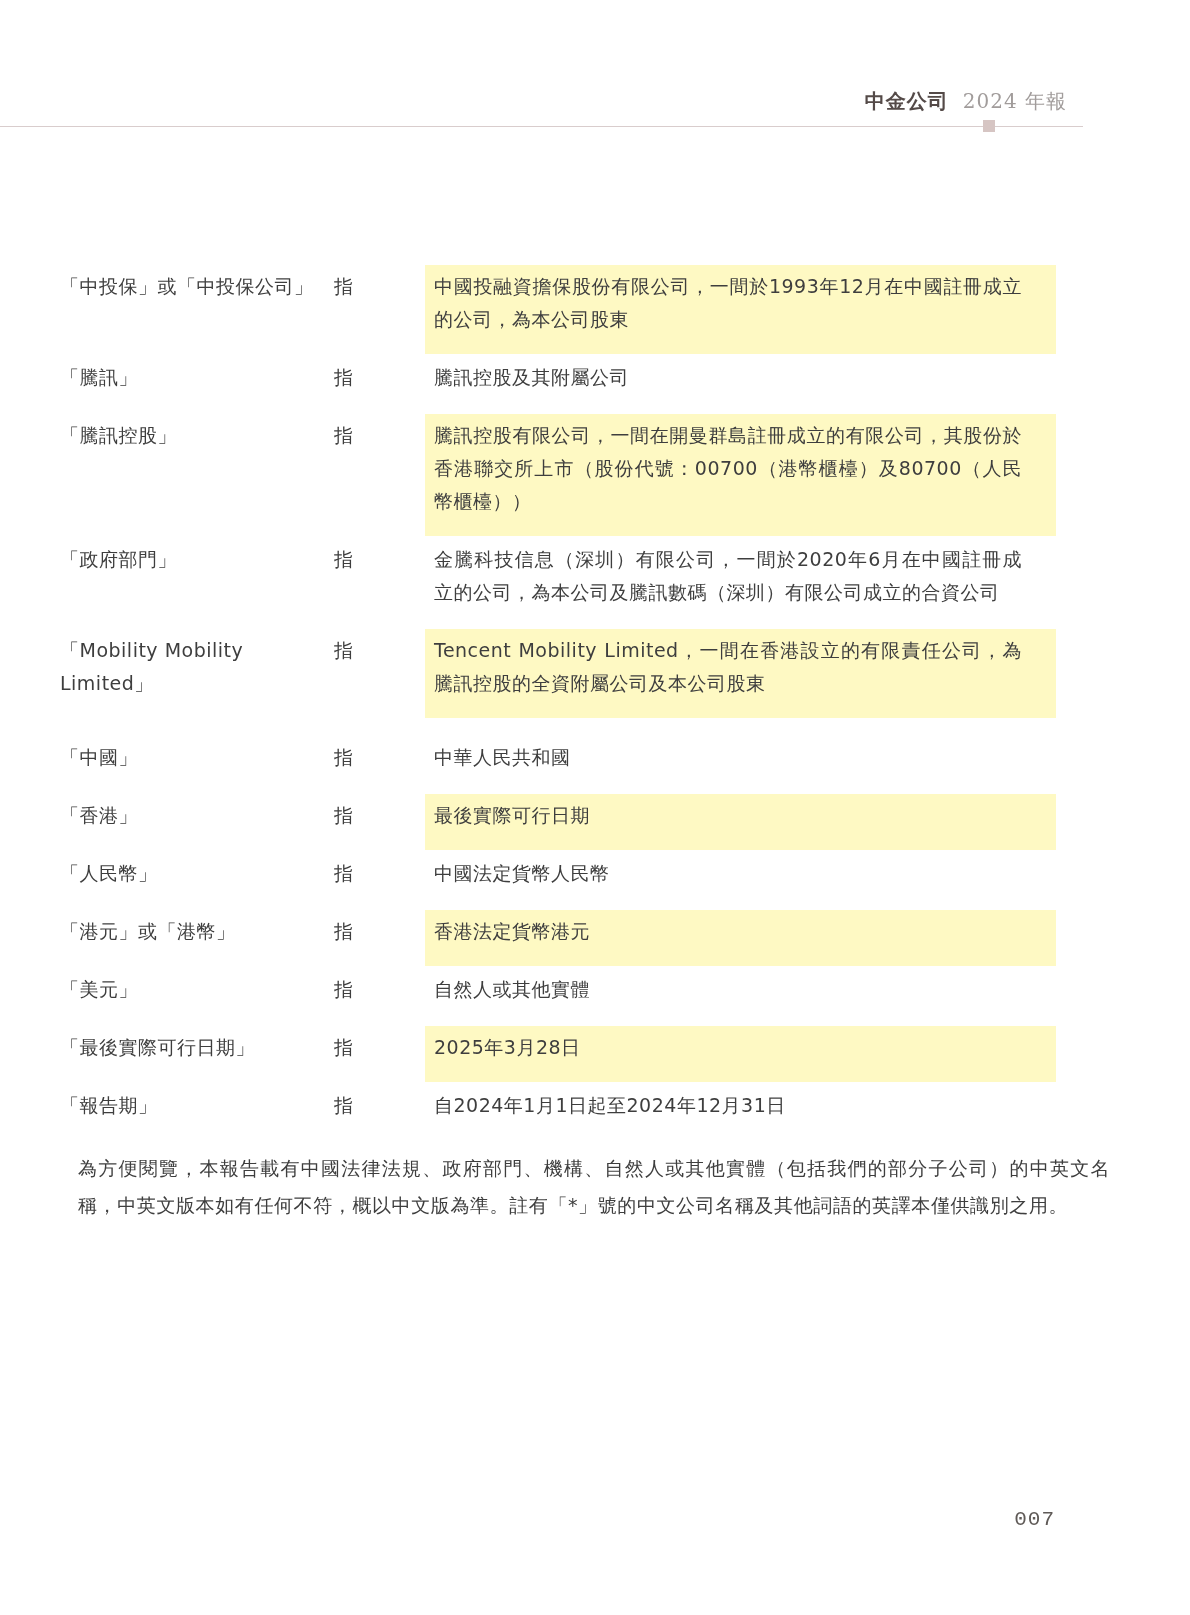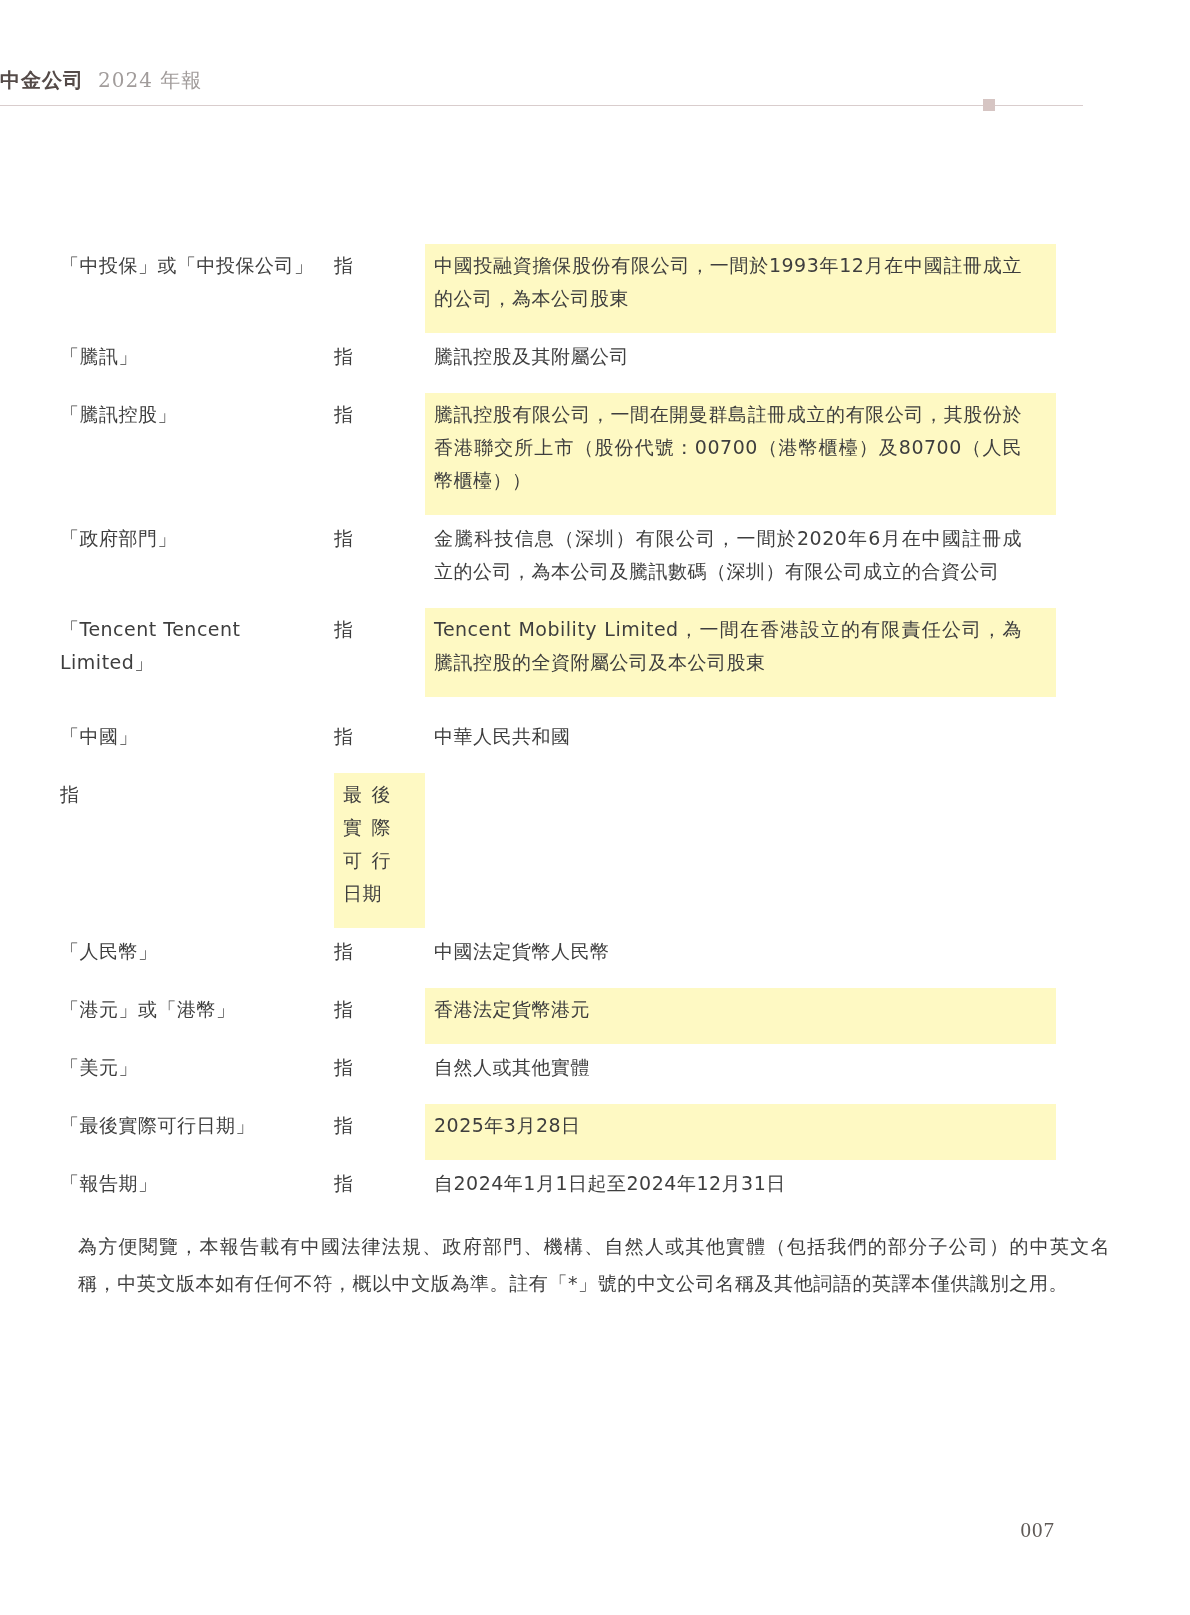--- a/index.html
+++ b/index.html
@@ -11,21 +11,22 @@
     width: 1190px;
     height: 1615px;
     overflow: hidden;
     font-family: "DejaVu Sans", "Liberation Sans", sans-serif;
     color: #3e3e3e;
     position: relative;
   }
 
   
   .masthead {
-    padding-top: 67px;
+    padding-top: 88px;
+    text-align: right;
     padding-right: 123px;
     font-family: "DejaVu Serif", "Liberation Serif", serif;
     font-size: 20px;
     line-height: 26px;
     letter-spacing: 1px;
     white-space: nowrap;
   }
   .masthead .company {
     color: #544a48;
     font-weight: bold;
@@ -92,22 +93,22 @@
     letter-spacing: 0.6px;
     text-align: justify;
     text-align-last: left;
     color: #3e3e3e;
   }
 
   
   .page-number {
     position: absolute;
     right: 135px;
-    bottom: 72px;
-    font-family: Liberation Serif, serif;
+    bottom: 84px;
+    font-family: Liberation Mono, monospace;
     font-size: 21px;
     letter-spacing: 1px;
     color: #5f5a57;
   }
 </style>
 </head>
 <body>
 
 <header>
   <div class="masthead">
@@ -138,32 +139,33 @@
     <div class="def hl">騰訊控股有限公司，一間在開曼群島註冊成立的有限公司，其股份於香港聯交所上市（股份代號：00700（港幣櫃檯）及80700（人民幣櫃檯））</div>
   </div>
 
   <div class="def-row">
     <div class="term">「政府部門」</div>
     <div class="rel">指</div>
     <div class="def">金騰科技信息（深圳）有限公司，一間於2020年6月在中國註冊成立的公司，為本公司及騰訊數碼（深圳）有限公司成立的合資公司</div>
   </div>
 
   <div class="def-row gap-after">
-    <div class="term">「Tencent Tencent Limited」</div>
+    <div class="term">「Mobility Mobility Limited」</div>
     <div class="rel">指</div>
     <div class="def hl">Tencent Mobility Limited，一間在香港設立的有限責任公司，為騰訊控股的全資附屬公司及本公司股東</div>
   </div>
 
   <div class="def-row">
     <div class="term">「中國」</div>
     <div class="rel">指</div>
     <div class="def">中華人民共和國</div>
   </div>
 
   <div class="def-row">
+    <div class="term">「香港」</div>
     <div class="rel">指</div>
     <div class="def hl">最後實際可行日期</div>
   </div>
 
   <div class="def-row">
     <div class="term">「人民幣」</div>
     <div class="rel">指</div>
     <div class="def">中國法定貨幣人民幣</div>
   </div>
 

